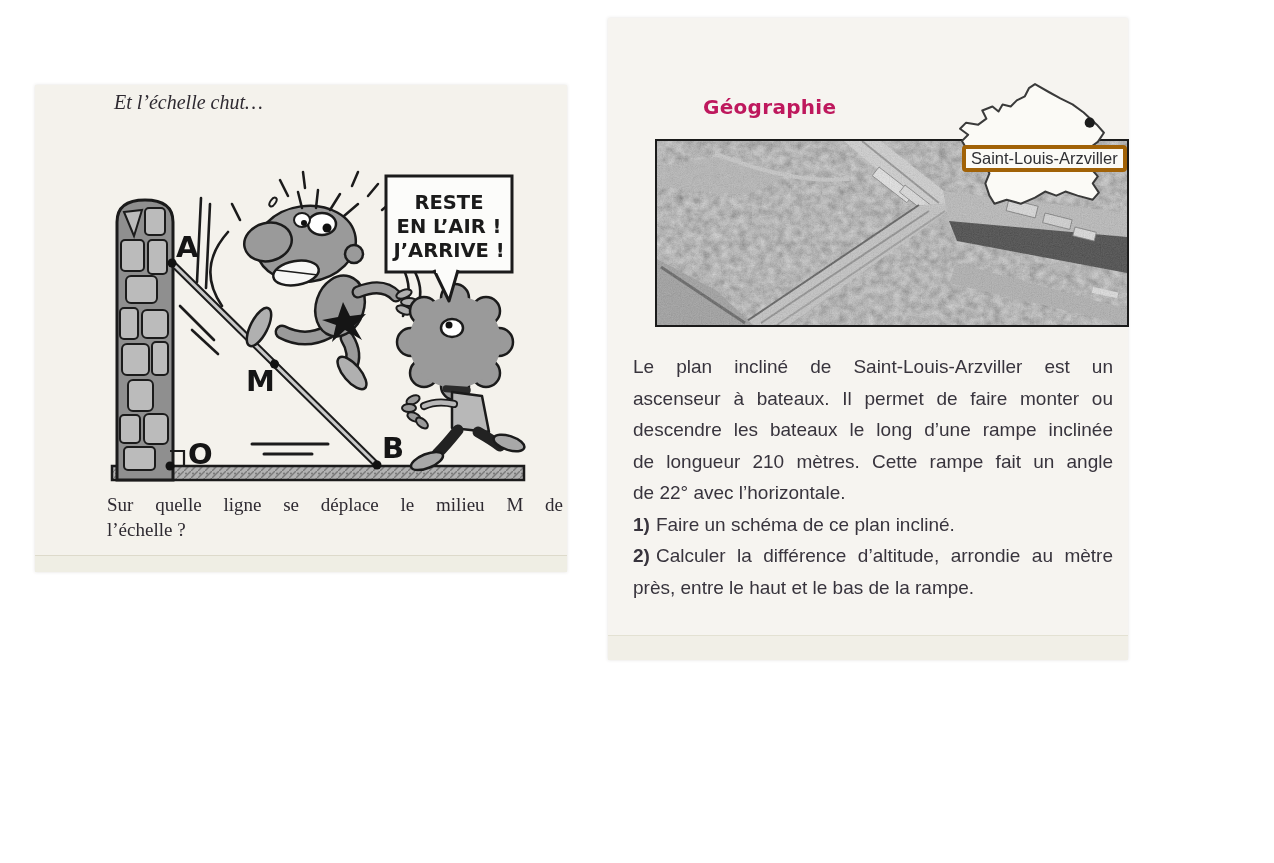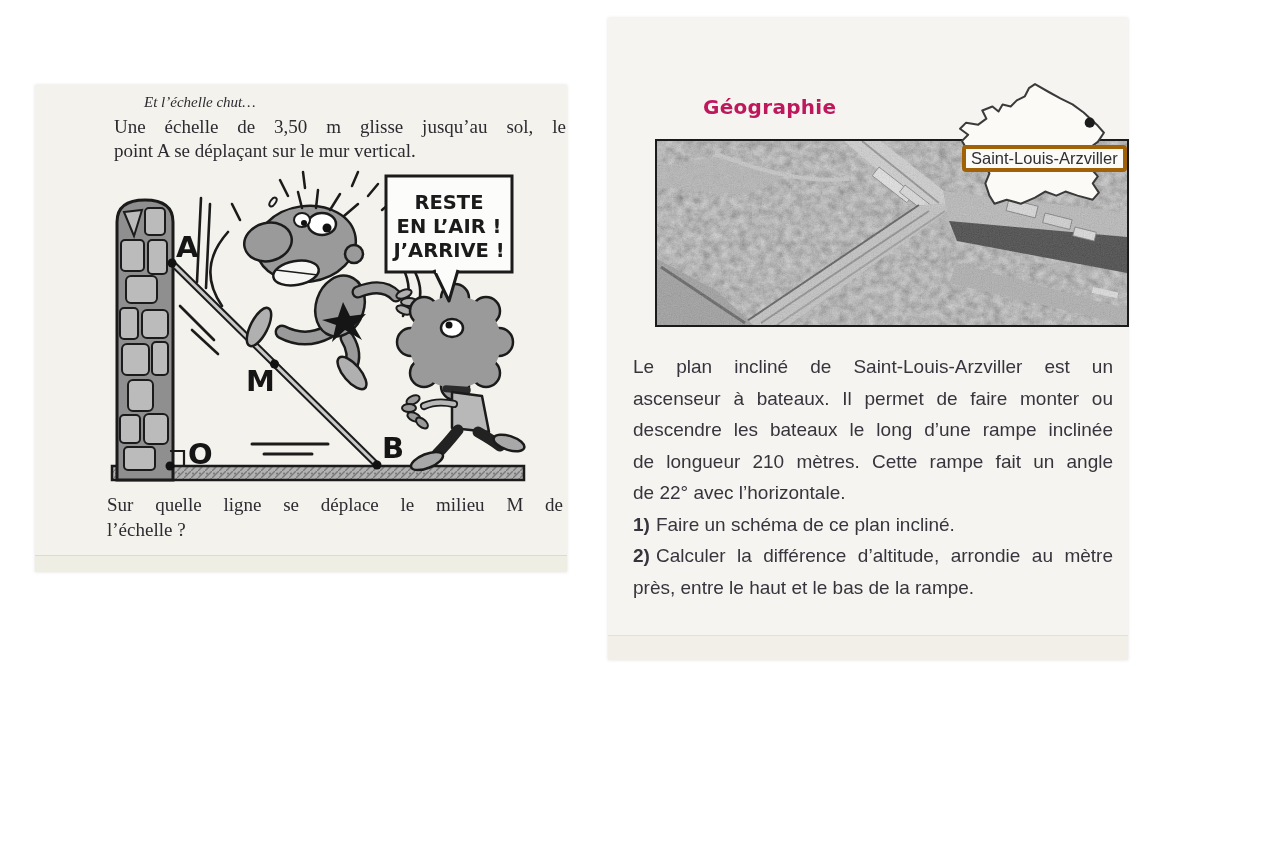--- a/index.html
+++ b/index.html
@@ -14,23 +14,22 @@
     left:35px;top:85px;width:532px;height:487px;
     background:var(--paper-left,#f4f2ec);
   }
   .panel-left .edge{
     position:absolute;left:0;right:0;bottom:0;height:16px;
     background:var(--paper-left-edge,#efeee4);
     border-top:1px solid #dddacb;
   }
   .lx-title{
     position:absolute;left:79px;top:6px;width:452px;
-    font-style:italic;font-size:15px;line-height:23px;
+    font-style:italic;font-size:20px;line-height:23px;
     color:var(--ink-serif,#2e2a31);
-    margin-left:30px;
   }
   .lx-intro{position:absolute;left:79px;top:30px;width:452px;
     font-size:19px;line-height:23.5px;color:var(--ink-serif,#2e2a31);}
   .lx-question{position:absolute;left:72px;top:407px;width:456px;
     font-size:19px;line-height:25px;color:var(--ink-serif,#2e2a31);}
   .just{text-align:justify;text-align-last:justify;}
   .cartoon-wrap{position:absolute;left:65px;top:85px;width:442px;height:322px;}
   
   .panel-right{
     left:608px;top:18px;width:520px;height:642px;
@@ -63,24 +62,20 @@
     font-size:19px;line-height:31.5px;color:var(--ink-sans,#38343d);margin-top:12px;
   }
   .rx-text .ln{height:31.5px;}
   .rx-text b{font-weight:bold;padding-right:6px;}
 </style>
 </head>
 <body>
 
 <div class="panel panel-left">
   <div class="lx-title">Et l’échelle chut…</div>
-  <div class="lx-intro">
-    <div class="just">Une échelle de 3,50 m glisse jusqu’au sol, le</div>
-    <div>point A se déplaçant sur le mur vertical.</div>
-  </div>
 
   <div class="cartoon-wrap">
   <svg width="442" height="322" viewBox="0 0 442 322">
     <defs>
       <pattern id="gr" width="7" height="7" patternUnits="userSpaceOnUse">
         <rect width="7" height="7" fill="#b2b2b2"></rect>
         <path d="M0,7 L7,0" stroke="#7a7a7a" stroke-width="1.4"></path>
         <circle cx="2" cy="2.5" r="0.9" fill="#6d6d6d"></circle>
       </pattern>
     </defs>

